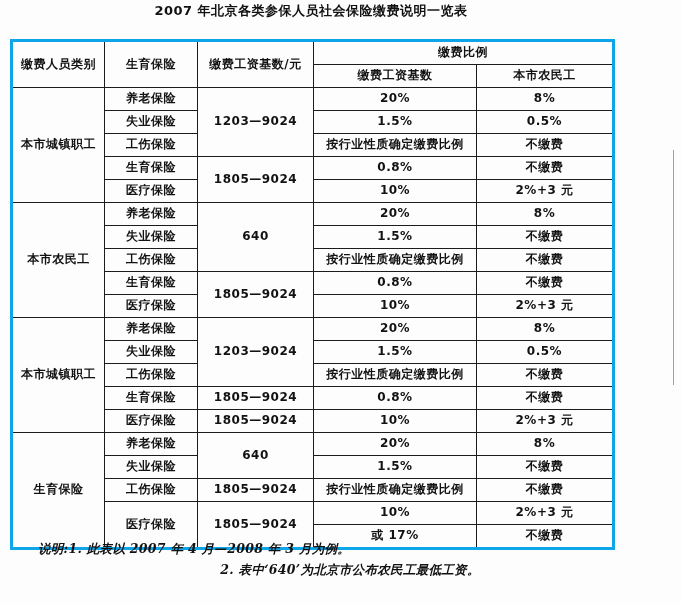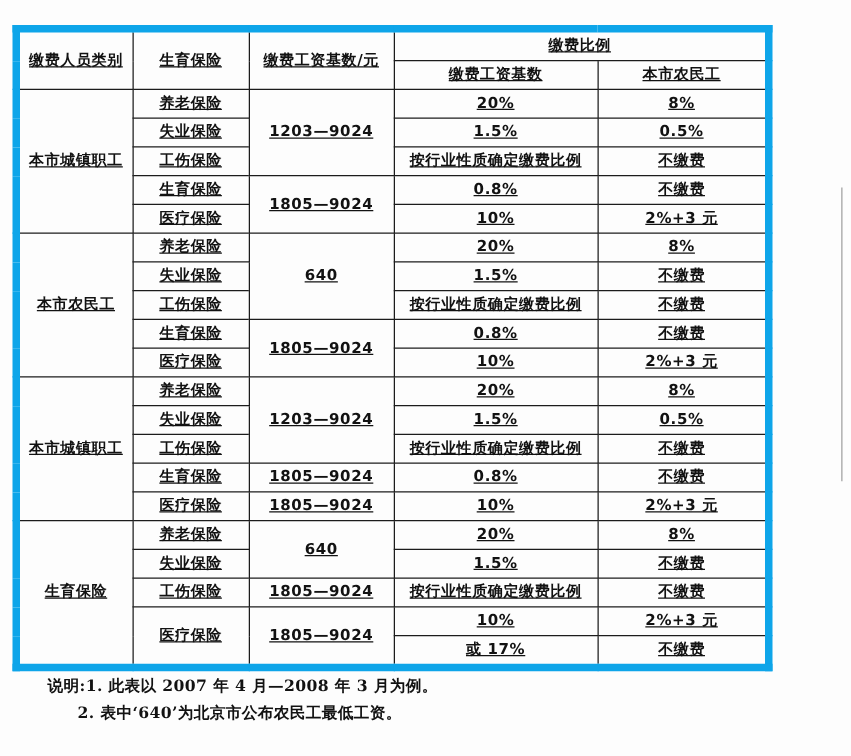--- a/index.html
+++ b/index.html
@@ -18,69 +18,70 @@
     left: 10px;
     width: 602px;
     text-align: center;
     font-size: 13px;
     font-weight: bold;
     letter-spacing: 0.5px;
     white-space: nowrap;
   }
   table.ins-table {
     position: absolute;
-    top: 20px;
+    top: 39px;
     left: 10px;
     width: 602px;
     border-collapse: collapse;
     table-layout: fixed;
-    border: 6px solid #0ea5e9;
-    text-decoration: underline;
+    border: 3px solid #0ea5e9;
   }
   .ins-table th, .ins-table td {
     border: 1px solid #1c1c1c;
     text-align: center;
     vertical-align: middle;
     font-size: 12px;
     font-weight: bold;
     padding: 0;
     height: 22px;
     line-height: 1.15;
     letter-spacing: 0.5px;
     white-space: nowrap;
     overflow: hidden;
   }
   .notes {
     position: absolute;
     top: 538px;
     left: 38px;
     width: 600px;
     font-family: "DejaVu Serif", serif;
+    font-style: italic;
     font-weight: bold;
     font-size: 12.5px;
     line-height: 21px;
     letter-spacing: 0.3px;
   }
   .note-line { white-space: nowrap; }
-  .note-line.indent { padding-left: 24px; }
+  .note-line.indent { padding-left: 24px; text-align: center; }
   .scan-edge {
     position: absolute;
     left: 673px;
     top: 150px;
     width: 1px;
     height: 235px;
     background: #8a8a8a;
     opacity: 0.8;
   }
 </style>
 </head>
 <body>
 
 <div class="page">
 
+  <div class="title">2007 年北京各类参保人员社会保险缴费说明一览表</div>
 
   <table class="ins-table">
     <colgroup>
       <col style="width:93px">
       <col style="width:93px">
       <col style="width:116px">
       <col style="width:163px">
       <col style="width:137px">
     </colgroup>
     <thead>

